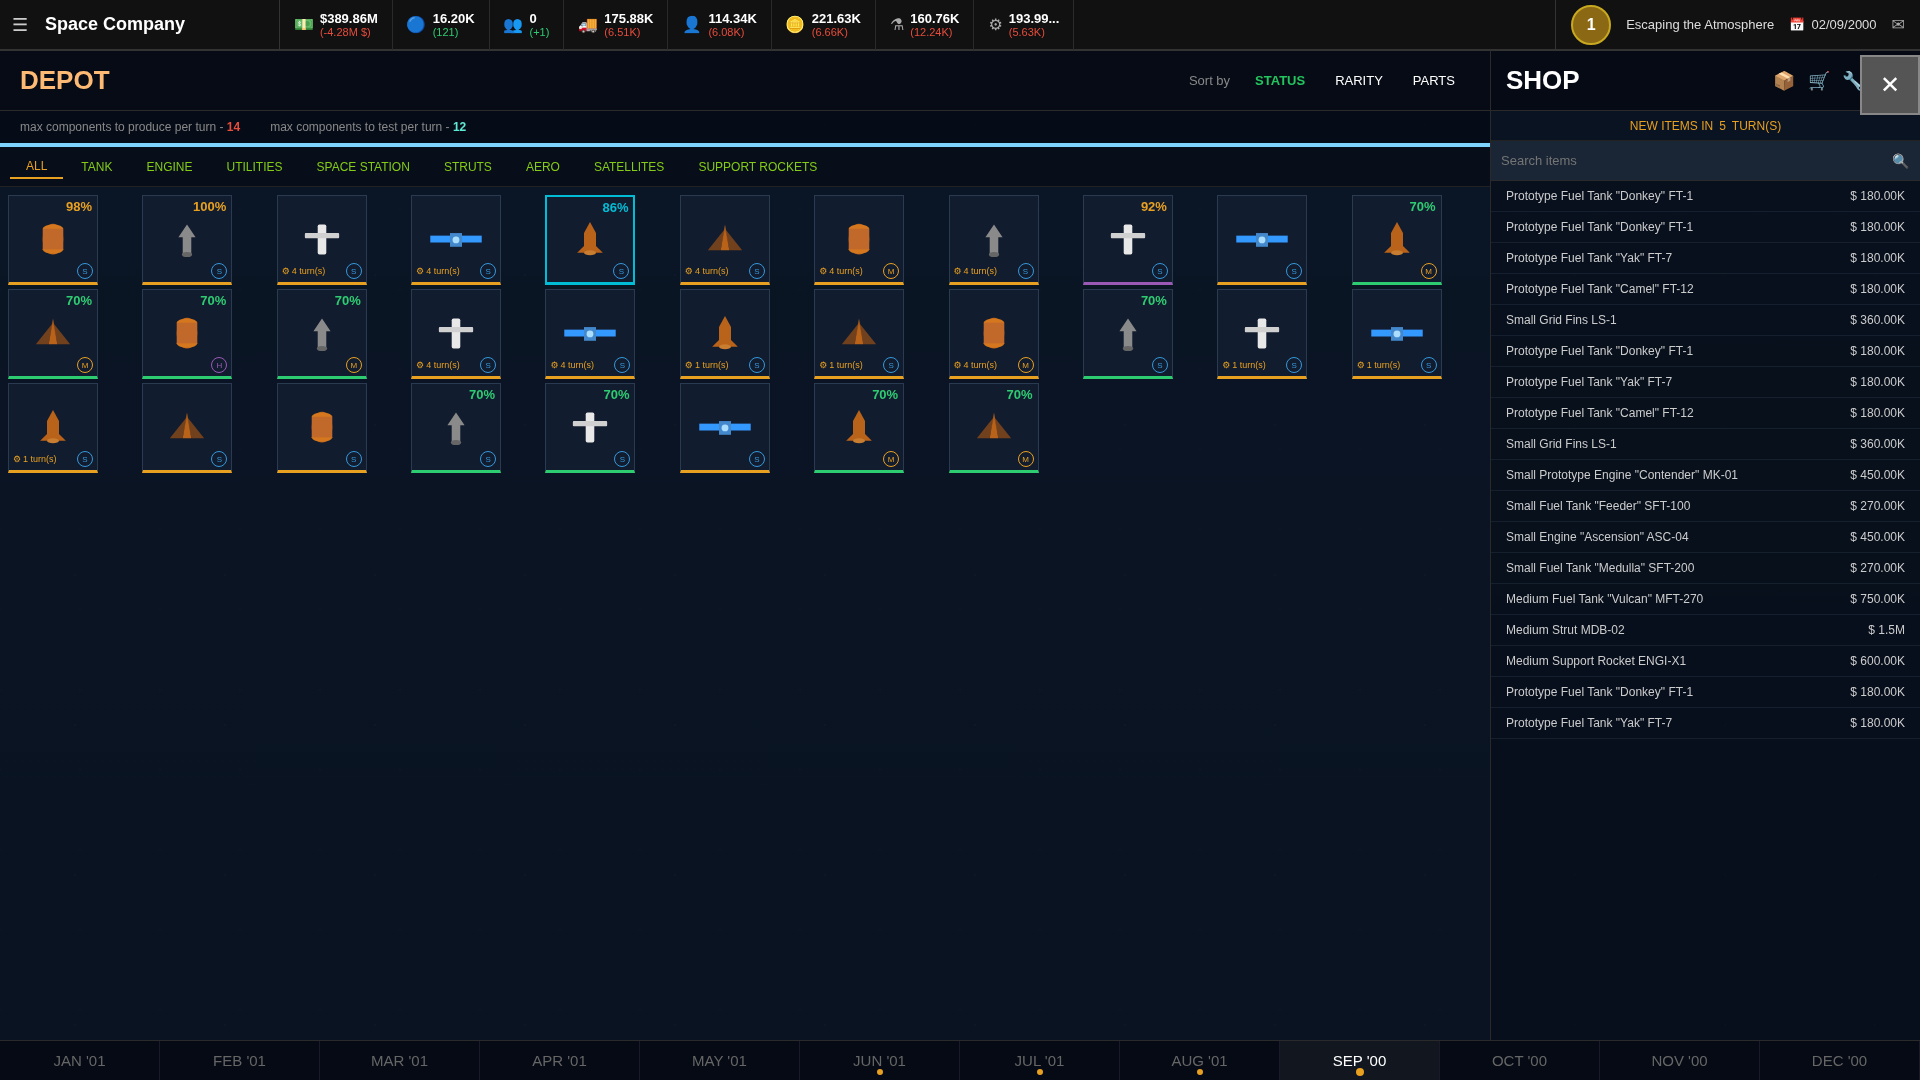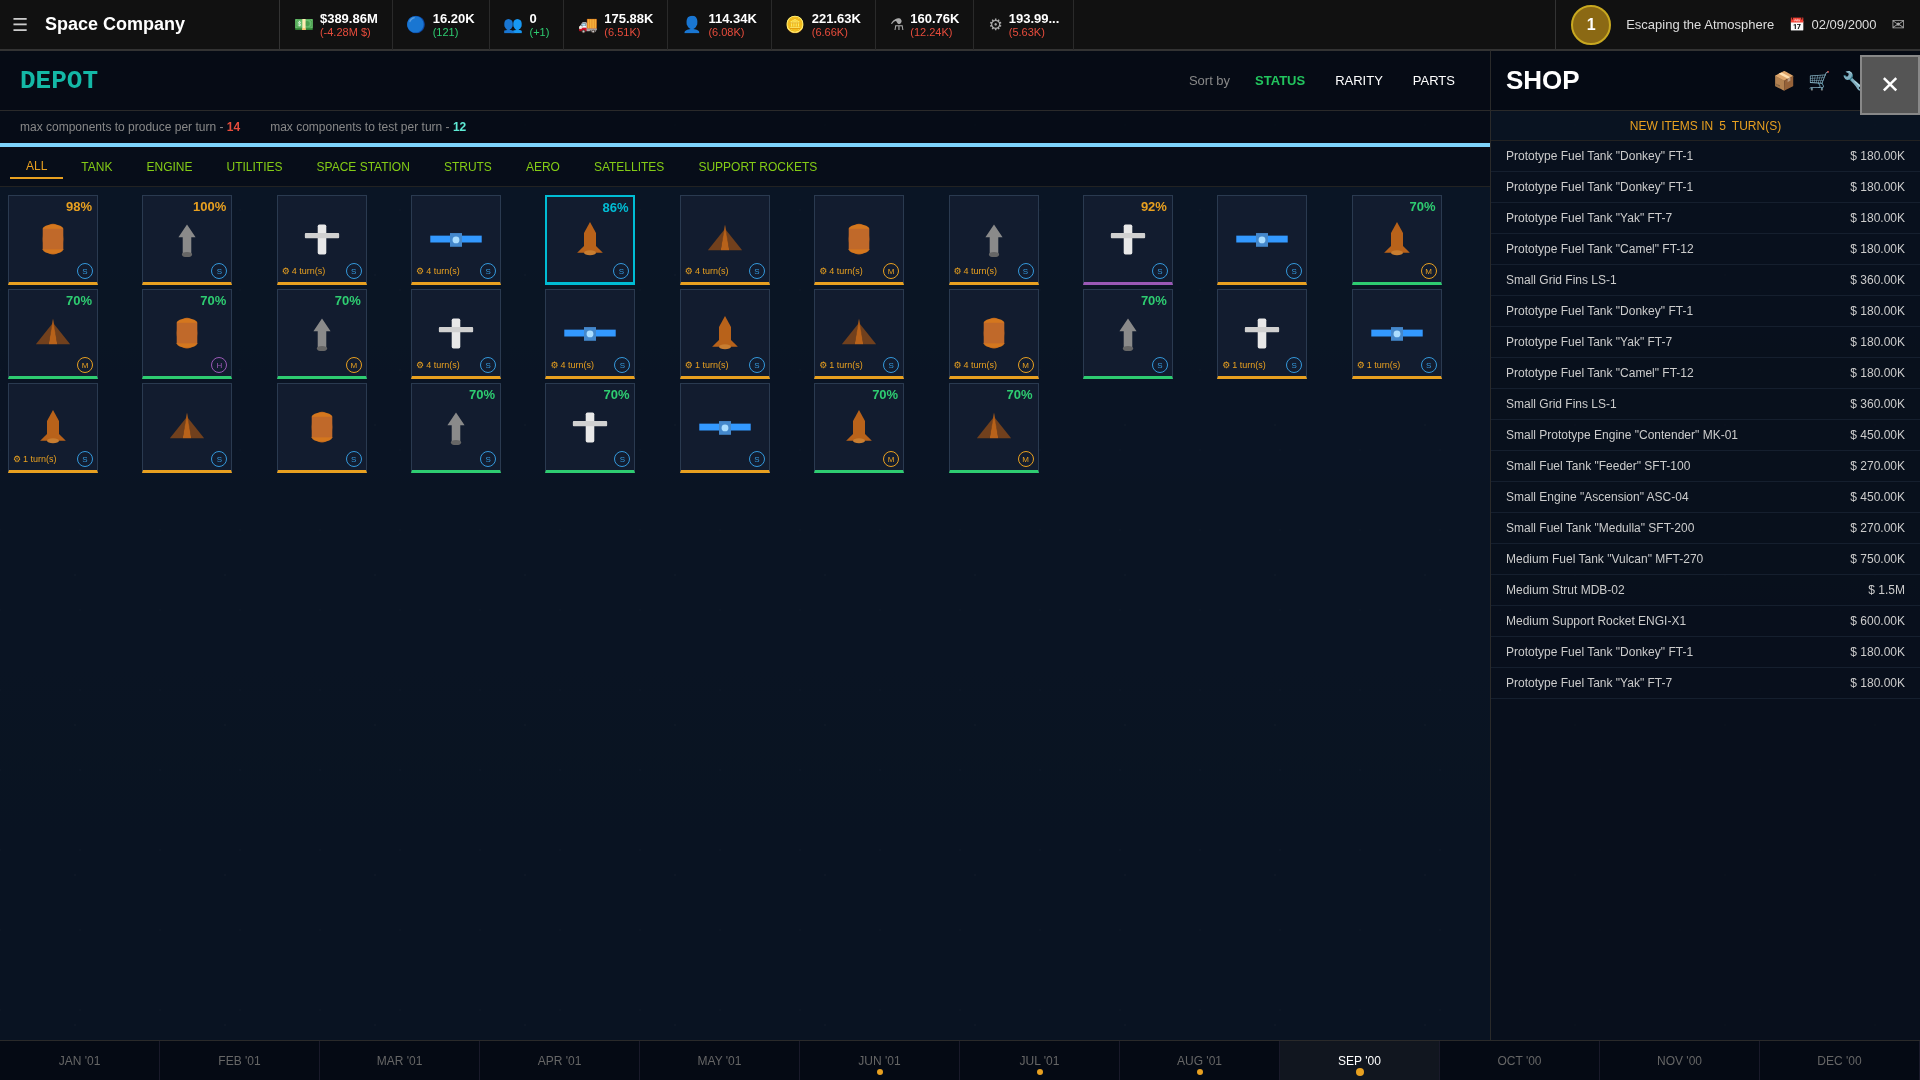--- a/index.html
+++ b/index.html
@@ -169,23 +169,22 @@
       display: flex;
       align-items: center;
       padding: 0 20px;
       height: 60px;
       border-bottom: 1px solid #2a2a2a;
       background: rgba(5,10,20,0.9);
     }
     .depot-title {
       font-size: 26px;
       font-weight: bold;
-      color: #14b8a6;
+      color: #fdba74;
       margin-right: auto;
-      font-family: Liberation Mono, monospace;
     }
     .sort-label { font-size: 13px; color: #888; margin-right: 10px; }
     .sort-btn {
       padding: 4px 12px;
       font-size: 13px;
       color: #fff;
       background: transparent;
       border: none;
       cursor: pointer;
       margin: 0 3px;
@@ -409,21 +408,21 @@
       display: flex;
       align-items: center;
       width: 100%;
       height: 100%;
     }
     .timeline-month {
       flex: 1;
       display: flex;
       align-items: center;
       justify-content: center;
-      font-size: 12px;
+      font-size: 15px;
       color: #666;
       border-right: 1px solid #1a1a2a;
       height: 100%;
       position: relative;
     }
     .timeline-month.active {
       color: #fff;
       background: rgba(255,255,255,0.05);
     }
     .timeline-dot {
@@ -1057,20 +1056,24 @@
         <div style="position:relative;display:inline-block;">
           <div class="notif-badge">7</div>
         </div>
       </div>
     </div>
     <div class="new-items-bar">
       <span>NEW ITEMS IN</span>
       <span>5</span>
       <span>TURN(S)</span>
     </div>
+    <div class="shop-search">
+      <input type="text" placeholder="Search items" style="">
+      <span class="shop-search-icon">🔍</span>
+    </div>
     <div class="shop-list">
 
     <div class="shop-item">
     <span class="shop-item-name">Prototype Fuel Tank "Donkey" FT-1</span>
     <span class="shop-item-price">$ 180.00K</span>
   </div>
         <div class="shop-item">
     <span class="shop-item-name">Prototype Fuel Tank "Donkey" FT-1</span>
     <span class="shop-item-price">$ 180.00K</span>
   </div>

